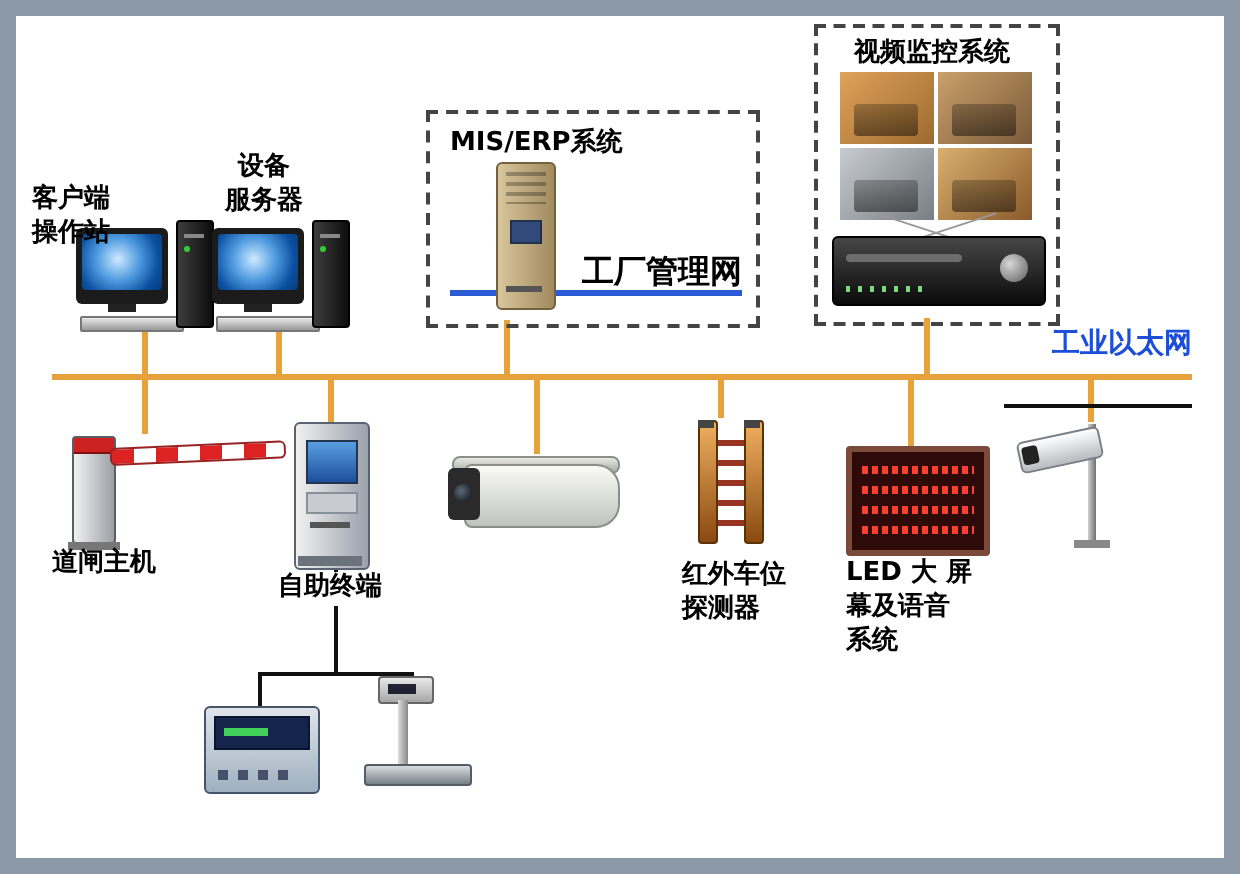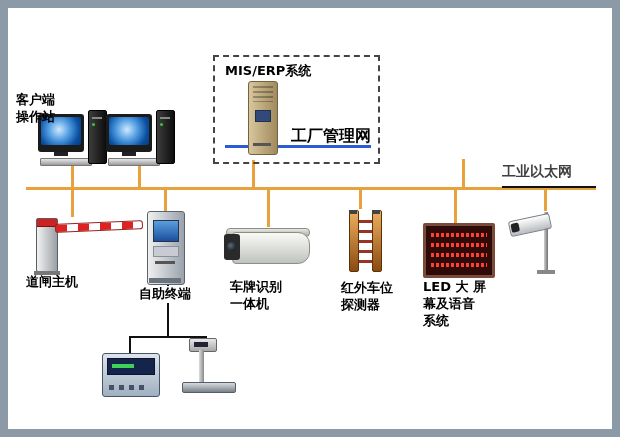--- a/index.html
+++ b/index.html
@@ -15,22 +15,22 @@
     white-space:pre-line; line-height:1.3; z-index:6;
   }
   .lbl.center { text-align:center; }
   .lbl.white-bg { background:#fff; padding:0 1px; }
 
   
   .busline { position:absolute; background:#e8a23c; z-index:1; }
   .blackline { position:absolute; background:#111; z-index:1; }
   .eth-label {
     position:absolute; left:502px; top:163px; width:94px;
-    font-weight:bold; font-size:14px; color:#404040;
-    border-bottom:2px solid #111; padding-bottom:5px; z-index:6;
+    font-weight:bold; font-size:14px; color:#1d4ed8;
+    border-bottom:2px solid #111; padding-bottom:21px; z-index:6;text-align:right;
   }
 
   
   .dashed-box { position:absolute; border:2px dashed #444; background:transparent; z-index:2; }
   .box-title { position:absolute; font-weight:bold; font-size:13px; color:#000; }
 
   
   .computer { position:absolute; width:68px; height:58px; z-index:3; }
   .comp-monitor { position:absolute; left:0; top:4px; width:46px; height:38px; background:#1b1b1b; border-radius:3px; }
   .comp-screen { position:absolute; left:3px; top:3px; width:40px; height:28px; border-radius:2px;
@@ -172,20 +172,22 @@
         <div class="comp-screen"></div>
       </div>
     <div class="comp-stand"></div>
     <div class="comp-kbd"></div>
     <div class="comp-tower">
       <div class="comp-drive"></div>
       <div class="comp-led"></div>
     </div>
   </div>
 
+  <div class="lbl center" style="left:104px; top:76px; width:56px;">设备
+服务器</div>
   <div class="computer" style="left:106px; top:110px;">
     <div class="comp-monitor">
         <div class="comp-screen"></div>
       </div>
     <div class="comp-stand"></div>
     <div class="comp-kbd"></div>
     <div class="comp-tower">
       <div class="comp-drive"></div>
       <div class="comp-led"></div>
     </div>
@@ -195,20 +197,36 @@
     <div class="box-title" style="left:10px; top:5px;">MIS/ERP系统</div>
     <div class="server-tower">
       <div class="srv-vents"></div>
       <div class="srv-panel"></div>
       <div class="srv-slot"></div>
     </div>
     <div class="net-line"></div>
     <div class="net-label">工厂管理网</div>
   </div>
 
+  <div class="dashed-box" style="left:407px; top:12px; width:119px; height:147px;">
+    <div class="box-title" style="left:18px; top:3px;">视频监控系统</div>
+    <div class="vgrid">
+      <div class="vcell vc1"></div>
+      <div class="vcell vc2"></div>
+      <div class="vcell vc3"></div>
+      <div class="vcell vc4"></div>
+    </div>
+    <div class="cable" style="left:28px; top:99px; transform:rotate(18deg);"></div>
+    <div class="cable" style="left:46px; top:99px; transform:rotate(-18deg);"></div>
+    <div class="dvr">
+      <div class="dvr-strip"></div>
+      <div class="dvr-knob"></div>
+      <div class="dvr-dots"></div>
+    </div>
+  </div>
 
   <div class="barrier">
     <div class="bar-post">
         <div class="bar-cap"></div>
       </div>
     <div class="bar-arm"></div>
     <div class="bar-base"></div>
   </div>
   <div class="lbl" style="left:26px; top:274px;">道闸主机</div>
 
@@ -226,22 +244,20 @@
   <div class="blackline" style="left:205px; top:336px; width:2px; height:8px;"></div>
   <div class="lbl white-bg" style="left:138px; top:286px;">自助终端</div>
 
   <div class="lpr">
     <div class="lpr-visor"></div>
     <div class="lpr-body"></div>
     <div class="lpr-front">
         <div class="lpr-lens"></div>
       </div>
   </div>
-  <div class="lbl" style="left:230px; top:279px;">车牌识别
-一体机</div>
 
   <div class="ir">
     <div class="ir-rung" style="top:14px;"></div>
     <div class="ir-rung" style="top:24px;"></div>
     <div class="ir-rung" style="top:34px;"></div>
     <div class="ir-rung" style="top:44px;"></div>
     <div class="ir-rung" style="top:54px;"></div>
     <div class="ir-post pl"></div>
     <div class="ir-post pr"></div>
   </div>

